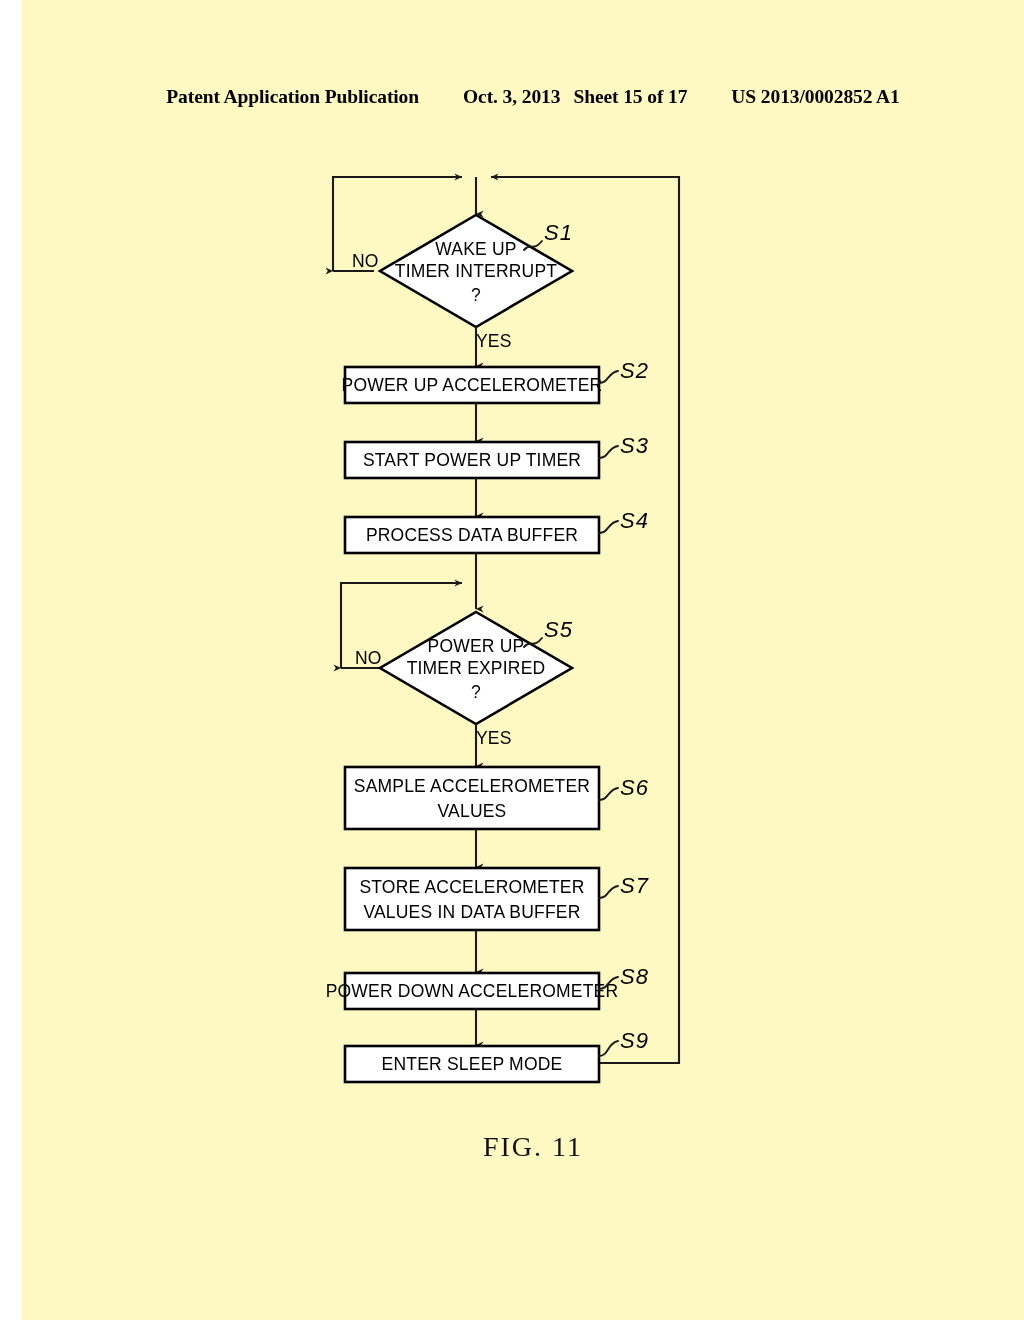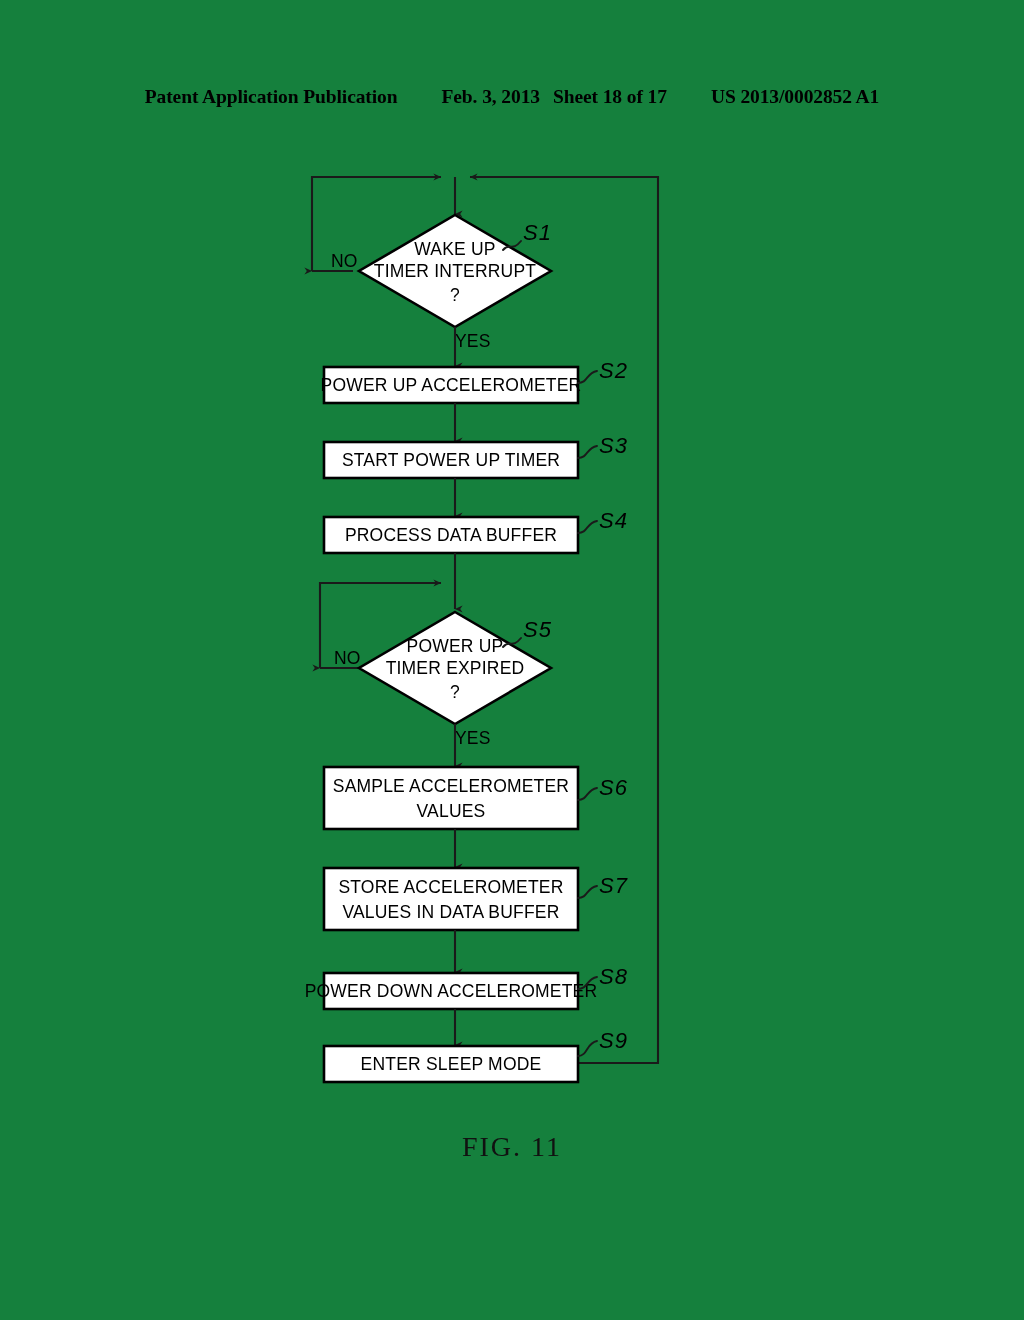--- a/index.html
+++ b/index.html
@@ -11,21 +11,22 @@
   body {
     width: 1024px;
     height: 1320px;
     position: relative;
     font-family: "Liberation Serif", serif;
     overflow: hidden;
   }
   #page {
     position: absolute;
     inset: 0;
-    background: #15803d;
+    background: #fef9c3;
+    margin-left: 21px;
   }
   #header {
     position: absolute;
     top: 86px;
     left: 0;
     width: 1024px;
     height: 26px;
     display: flex;
     flex-direction: row;
     align-items: baseline;
@@ -102,22 +103,22 @@
     stroke-linecap: round;
   }
 </style>
 </head>
 <body>
 
 <div id="page">
 
   <div id="header">
     <span class="h-pub">Patent Application Publication</span>
-    <span class="h-date">Feb. 3, 2013</span>
-    <span class="h-sheet">Sheet 18 of 17</span>
+    <span class="h-date">Oct. 3, 2013</span>
+    <span class="h-sheet">Sheet 15 of 17</span>
     <span class="h-num">US 2013/0002852 A1</span>
   </div>
 
   <svg id="figure-svg" viewBox="0 0 1024 1320">
     <defs>
       <marker id="arrowDown" markerWidth="9" markerHeight="9" refX="4.2" refY="7.6" orient="auto" markerUnits="userSpaceOnUse">
         <path d="M0.6,0 L4.2,7.8 L7.8,0 L4.2,2.4 Z" fill="#1a1a1a"></path>
       </marker>
       <marker id="arrowLeft" markerWidth="9" markerHeight="9" refX="1.4" refY="4.2" orient="auto" markerUnits="userSpaceOnUse">
         <path d="M9,0.6 L1.2,4.2 L9,7.8 L6.6,4.2 Z" fill="#1a1a1a"></path>

